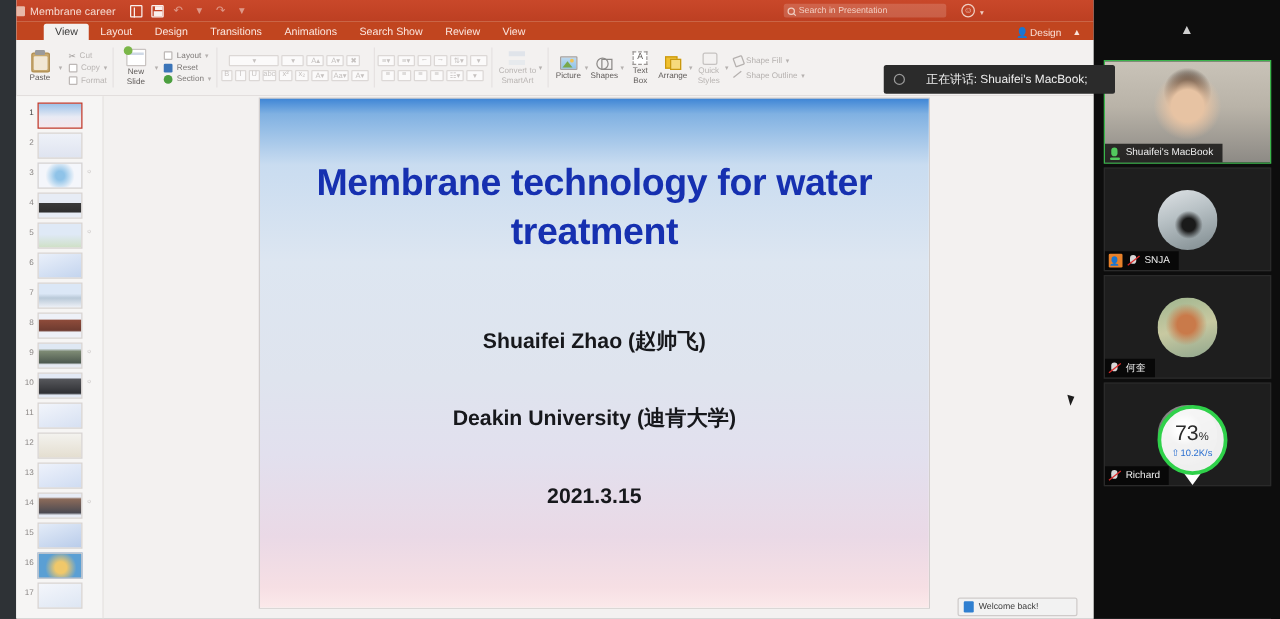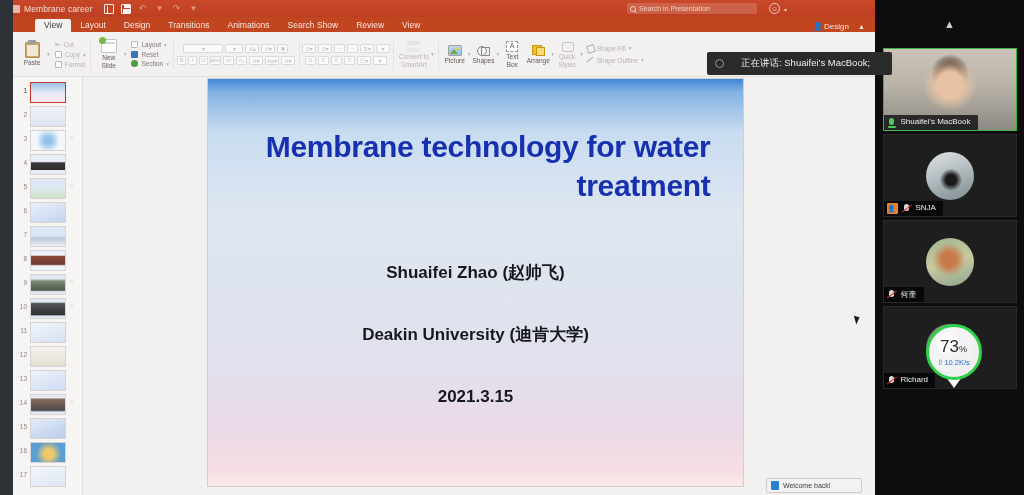--- a/index.html
+++ b/index.html
@@ -172,21 +172,21 @@
   .canvas-area { flex:1; position:relative; background:#f3f1f0; overflow:hidden;}
   .slide {
     position:absolute; left:125px; top:2px; width:535px; height:auto; bottom:9px;
     background: linear-gradient(180deg,
        #3f86d6 0%, #80b1e2 3%, #c9dcf0 13%, #dde6f1 32%,
        #dfe4ee 55%, #e2e0ee 70%, #ead9e6 86%, #f6dfe4 96%, #fbe9ea 100%);
     box-shadow: 0 0 0 1px #d2cecd;
     display:flex; flex-direction:column; align-items:center;
   }
   .slide-title {
-    margin-top: 48px; width: 470px; text-align:right;
+    margin-top: 48px; width: 470px; text-align:center;
     font-size: 30px; font-weight: bold; color:#1630b0; line-height: 39px;
     letter-spacing:-.3px;
   }
   .slide-body { margin-top:58px; width:470px; text-align:center; color:#17181c;}
   .slide-line { font-size:17px; font-weight:bold; line-height:20px; }
   .slide-line.l2 { margin-top:42px; }
   .slide-line.l3 { margin-top:42px; }
   .cursor-arrow {
     position:absolute; left:772px; top:238px; width:0;height:0;
     border-left:5px solid #1c1c1c; border-top:3px solid transparent;

